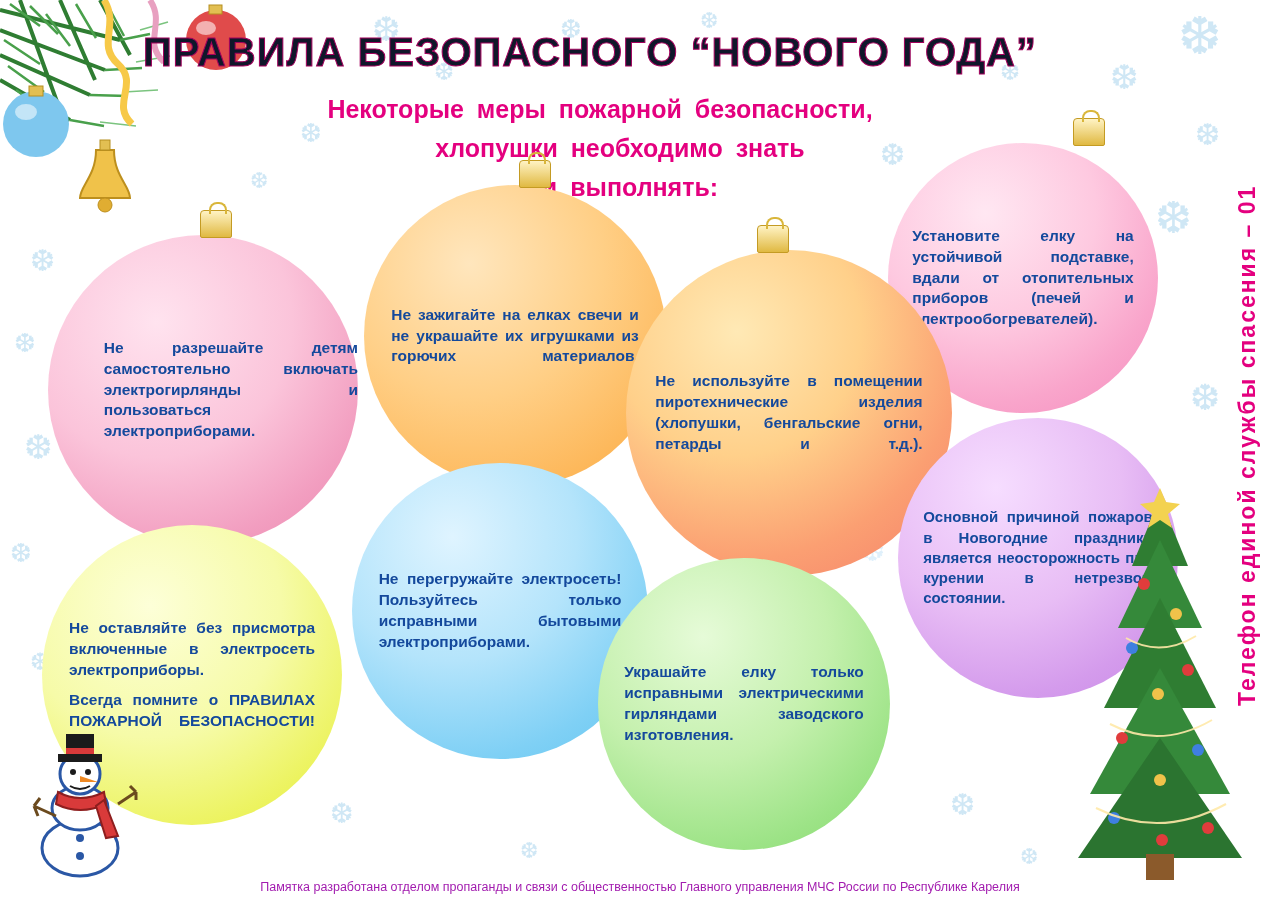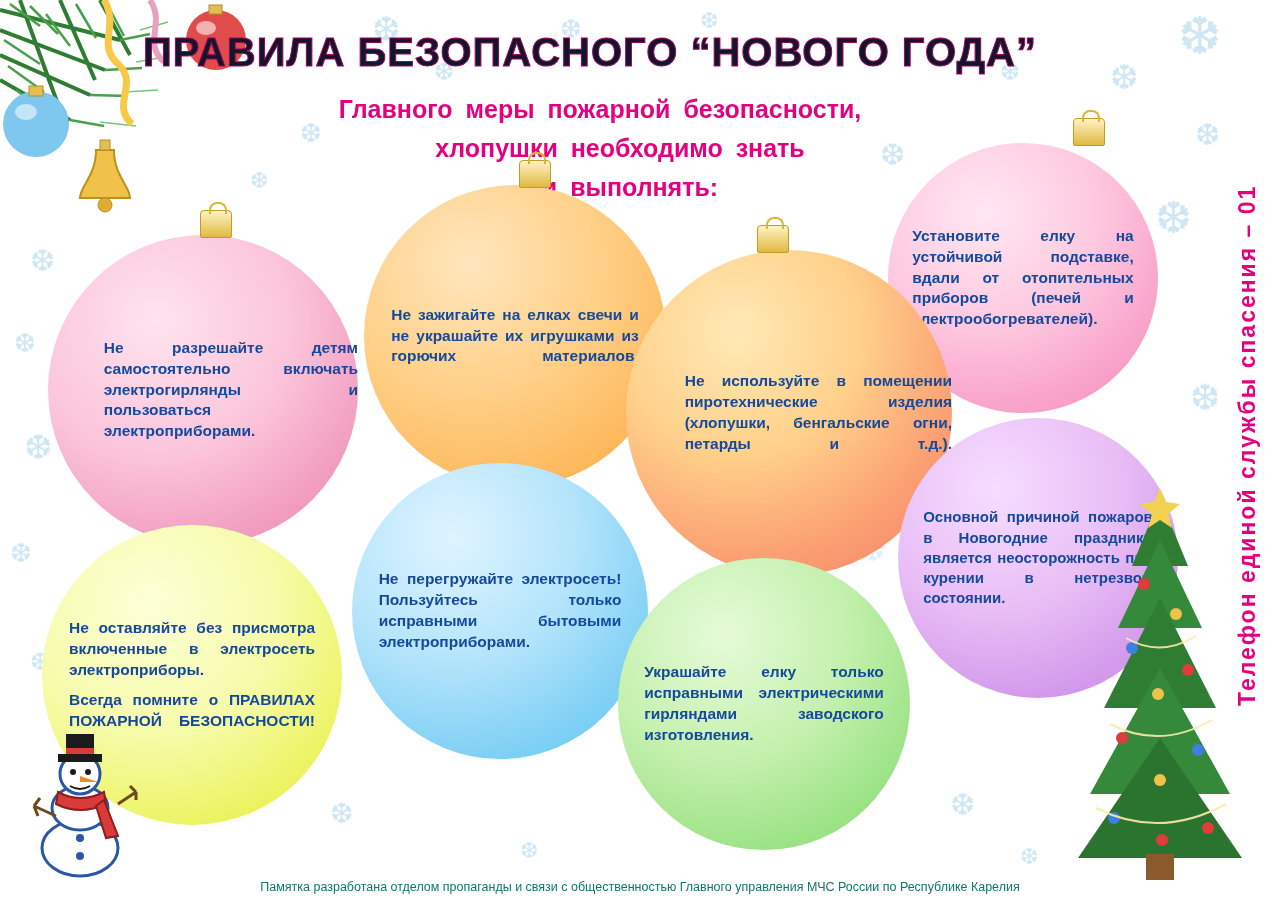--- a/index.html
+++ b/index.html
@@ -117,21 +117,21 @@
     width: 14px;
     height: 10px;
     border: 2px solid #d9b63b;
     border-bottom: none;
     border-radius: 8px 8px 0 0;
   }
 
   
   #ball-1 { background: radial-gradient(circle at 35% 28%, #ffe3ef 0%, #fbc4da 45%, #f29ec0 75%, #ea86ae 100%); justify-content: flex-end; }
   #ball-2 { background: radial-gradient(circle at 35% 26%, #ffe6bd 0%, #ffcf86 45%, #fdb85b 78%, #f5a43f 100%); }
-  #ball-3 { background: radial-gradient(circle at 34% 25%, #ffe9b5 0%, #ffd08a 38%, #fb9f72 70%, #f47f6a 100%); justify-content: flex-end; }
+  #ball-3 { background: radial-gradient(circle at 34% 25%, #ffe9b5 0%, #ffd08a 38%, #fb9f72 70%, #f47f6a 100%); }
   #ball-4 { background: radial-gradient(circle at 36% 26%, #ffe7f2 0%, #fec9e0 42%, #f9a5cb 72%, #f48bbd 100%); }
   #ball-5 { background: radial-gradient(circle at 36% 27%, #fdffd8 0%, #f6fba8 45%, #ecf35f 78%, #e3ea3a 100%); }
   #ball-6 { background: radial-gradient(circle at 34% 25%, #dff4ff 0%, #b4e4fb 42%, #7fd0f5 75%, #62c5f0 100%); }
   #ball-7 { background: radial-gradient(circle at 36% 27%, #e6fbd8 0%, #c4f0ad 44%, #9ce386 76%, #86d96d 100%); }
   #ball-8 { background: radial-gradient(circle at 35% 25%, #f6ddff 0%, #e8bdf5 45%, #d49bec 75%, #c888e6 100%); }
 
   
   .greeting {
     position: absolute;
     left: 120px;
@@ -145,21 +145,21 @@
     white-space: nowrap;
   }
   .greeting .green { color: #1f9b3b; -webkit-text-stroke: 1px #0d6c24; }
   .footnote {
     position: absolute;
     left: 0;
     top: 880px;
     width: 1280px;
     text-align: center;
     font-size: 12.5px;
-    color: #0f766e;
+    color: #a21caf;
   }
 
   
   .branch { position: absolute; left: 0; top: 0; width: 300px; height: 230px; }
   .snowman { position: absolute; left: 18px; top: 730px; width: 130px; height: 150px; }
   .xmas-tree { position: absolute; right: 30px; bottom: 18px; width: 180px; height: 400px; }
 </style>
 </head>
 <body>
 
@@ -217,21 +217,21 @@
     <rect x="209" y="5" width="13" height="9" fill="#e2bf52" stroke="#b68f21"></rect>
 
     <path d="M96 150 C96 176 80 186 80 198 L130 198 C130 186 114 176 114 150 Z" fill="#f0c24a" stroke="#bd8f1d" stroke-width="2"></path>
     <circle cx="105" cy="205" r="7" fill="#e0ad32" stroke="#bd8f1d"></circle>
     <rect x="100" y="140" width="10" height="10" fill="#e2bf52" stroke="#b68f21"></rect>
   </svg>
 
   <div class="title">ПРАВИЛА БЕЗОПАСНОГО “НОВОГО ГОДА”</div>
 
   <div class="subtitle">
-    <span>Главного  меры  пожарной  безопасности,</span>
+    <span>Некоторые  меры  пожарной  безопасности,</span>
     <span class="l2">хлопушки необходимо знать</span>
     <span class="l3">и выполнять:</span>
   </div>
 
   <div class="side-text">Телефон единой службы спасения – 01</div>
 
   <div class="cap" style="left:1073px;top:118px;"></div>
   <div class="ball" id="ball-4" style="left:888px;top:143px;width:270px;height:270px;">
     <div class="txt">Установите елку на устойчивой подставке, вдали от отопительных приборов (печей и электрообогревателей).</div>
   </div>
@@ -259,21 +259,21 @@
     <div class="txt">Не перегружайте электросеть! Пользуйтесь только исправными бытовыми электроприборами.</div>
   </div>
 
   <div class="ball" id="ball-5" style="left:42px;top:525px;width:300px;height:300px;">
     <div class="txt">
       <p>Не оставляйте без присмотра включенные в электросеть электроприборы.</p>
       <p>Всегда помните о ПРАВИЛАХ ПОЖАРНОЙ БЕЗОПАСНОСТИ!</p>
     </div>
   </div>
 
-  <div class="ball" id="ball-7" style="left:618px;top:558px;width:292px;height:292px;">
+  <div class="ball" id="ball-7" style="left:598px;top:558px;width:292px;height:292px;">
     <div class="txt">Украшайте елку только исправными электрическими гирляндами заводского изготовления.</div>
   </div>
 
   <svg class="snowman" viewBox="0 0 130 150">
     <ellipse cx="62" cy="118" rx="38" ry="28" fill="#ffffff" stroke="#2a57a5" stroke-width="3"></ellipse>
     <ellipse cx="62" cy="78" rx="28" ry="22" fill="#ffffff" stroke="#2a57a5" stroke-width="3"></ellipse>
     <circle cx="62" cy="44" r="20" fill="#ffffff" stroke="#2a57a5" stroke-width="3"></circle>
     <rect x="40" y="24" width="44" height="8" fill="#1b1b1b"></rect>
     <rect x="48" y="4" width="28" height="22" fill="#1b1b1b"></rect>
     <rect x="48" y="18" width="28" height="6" fill="#d93a3a"></rect>

